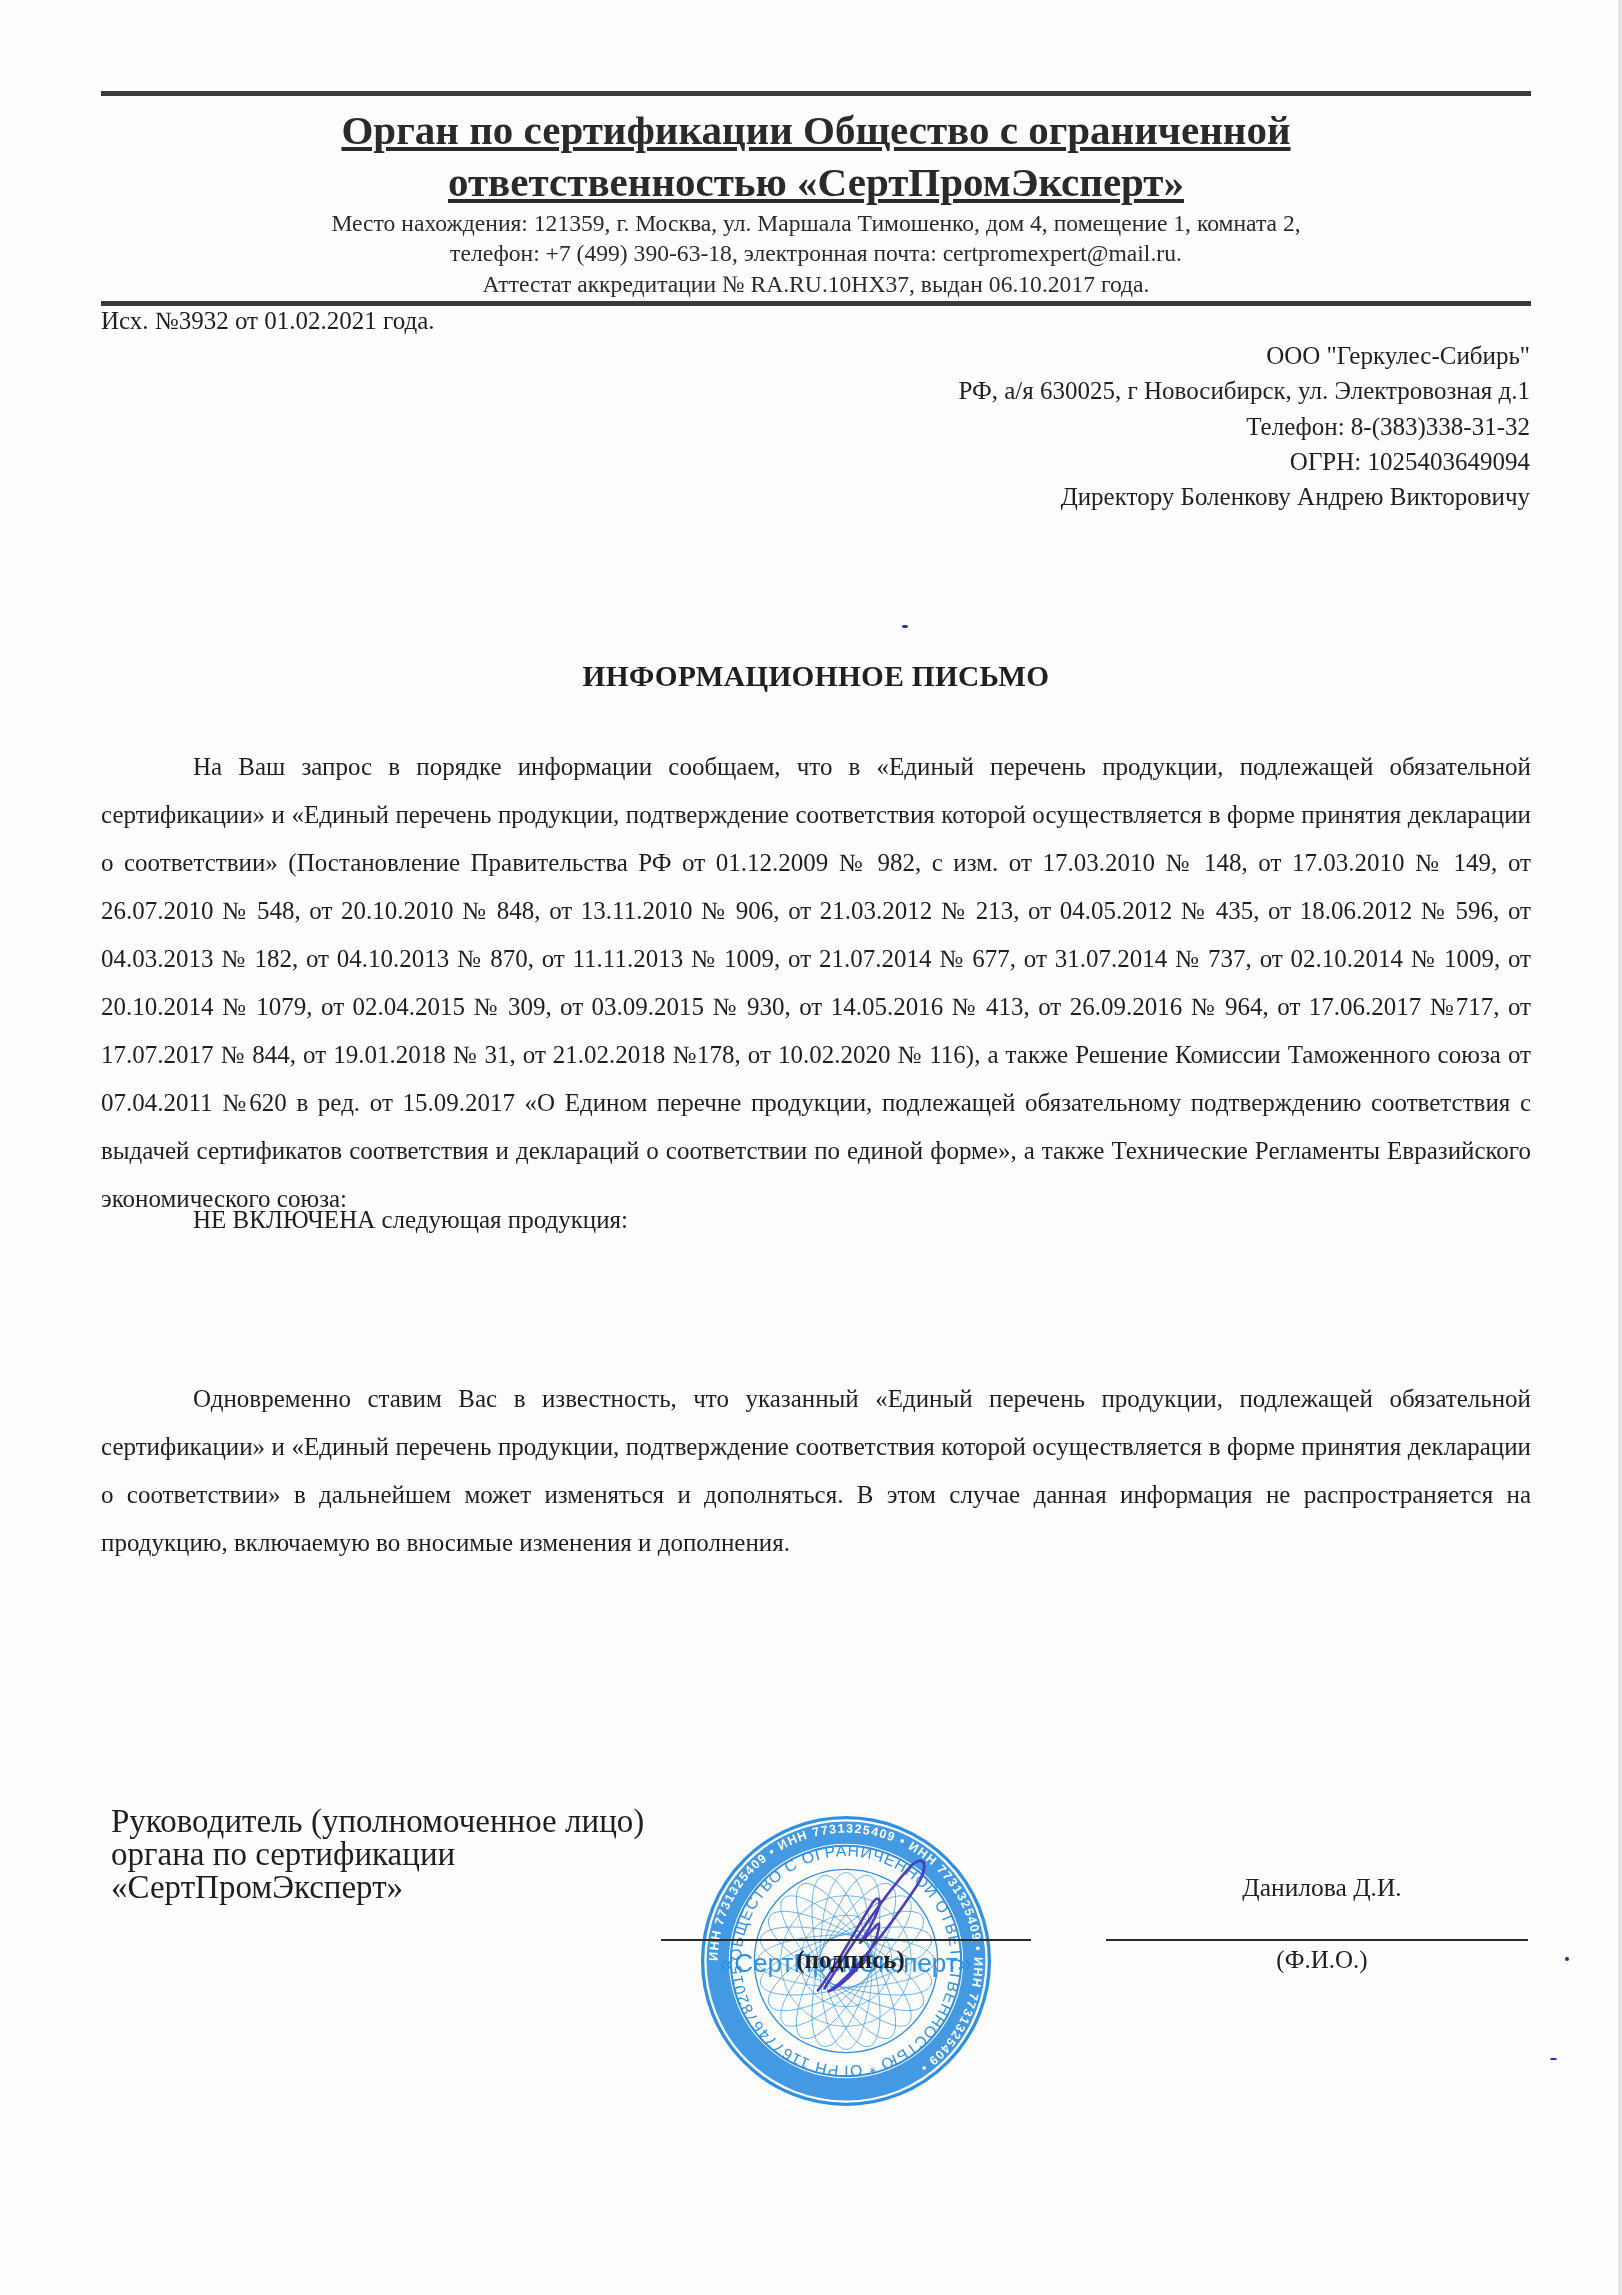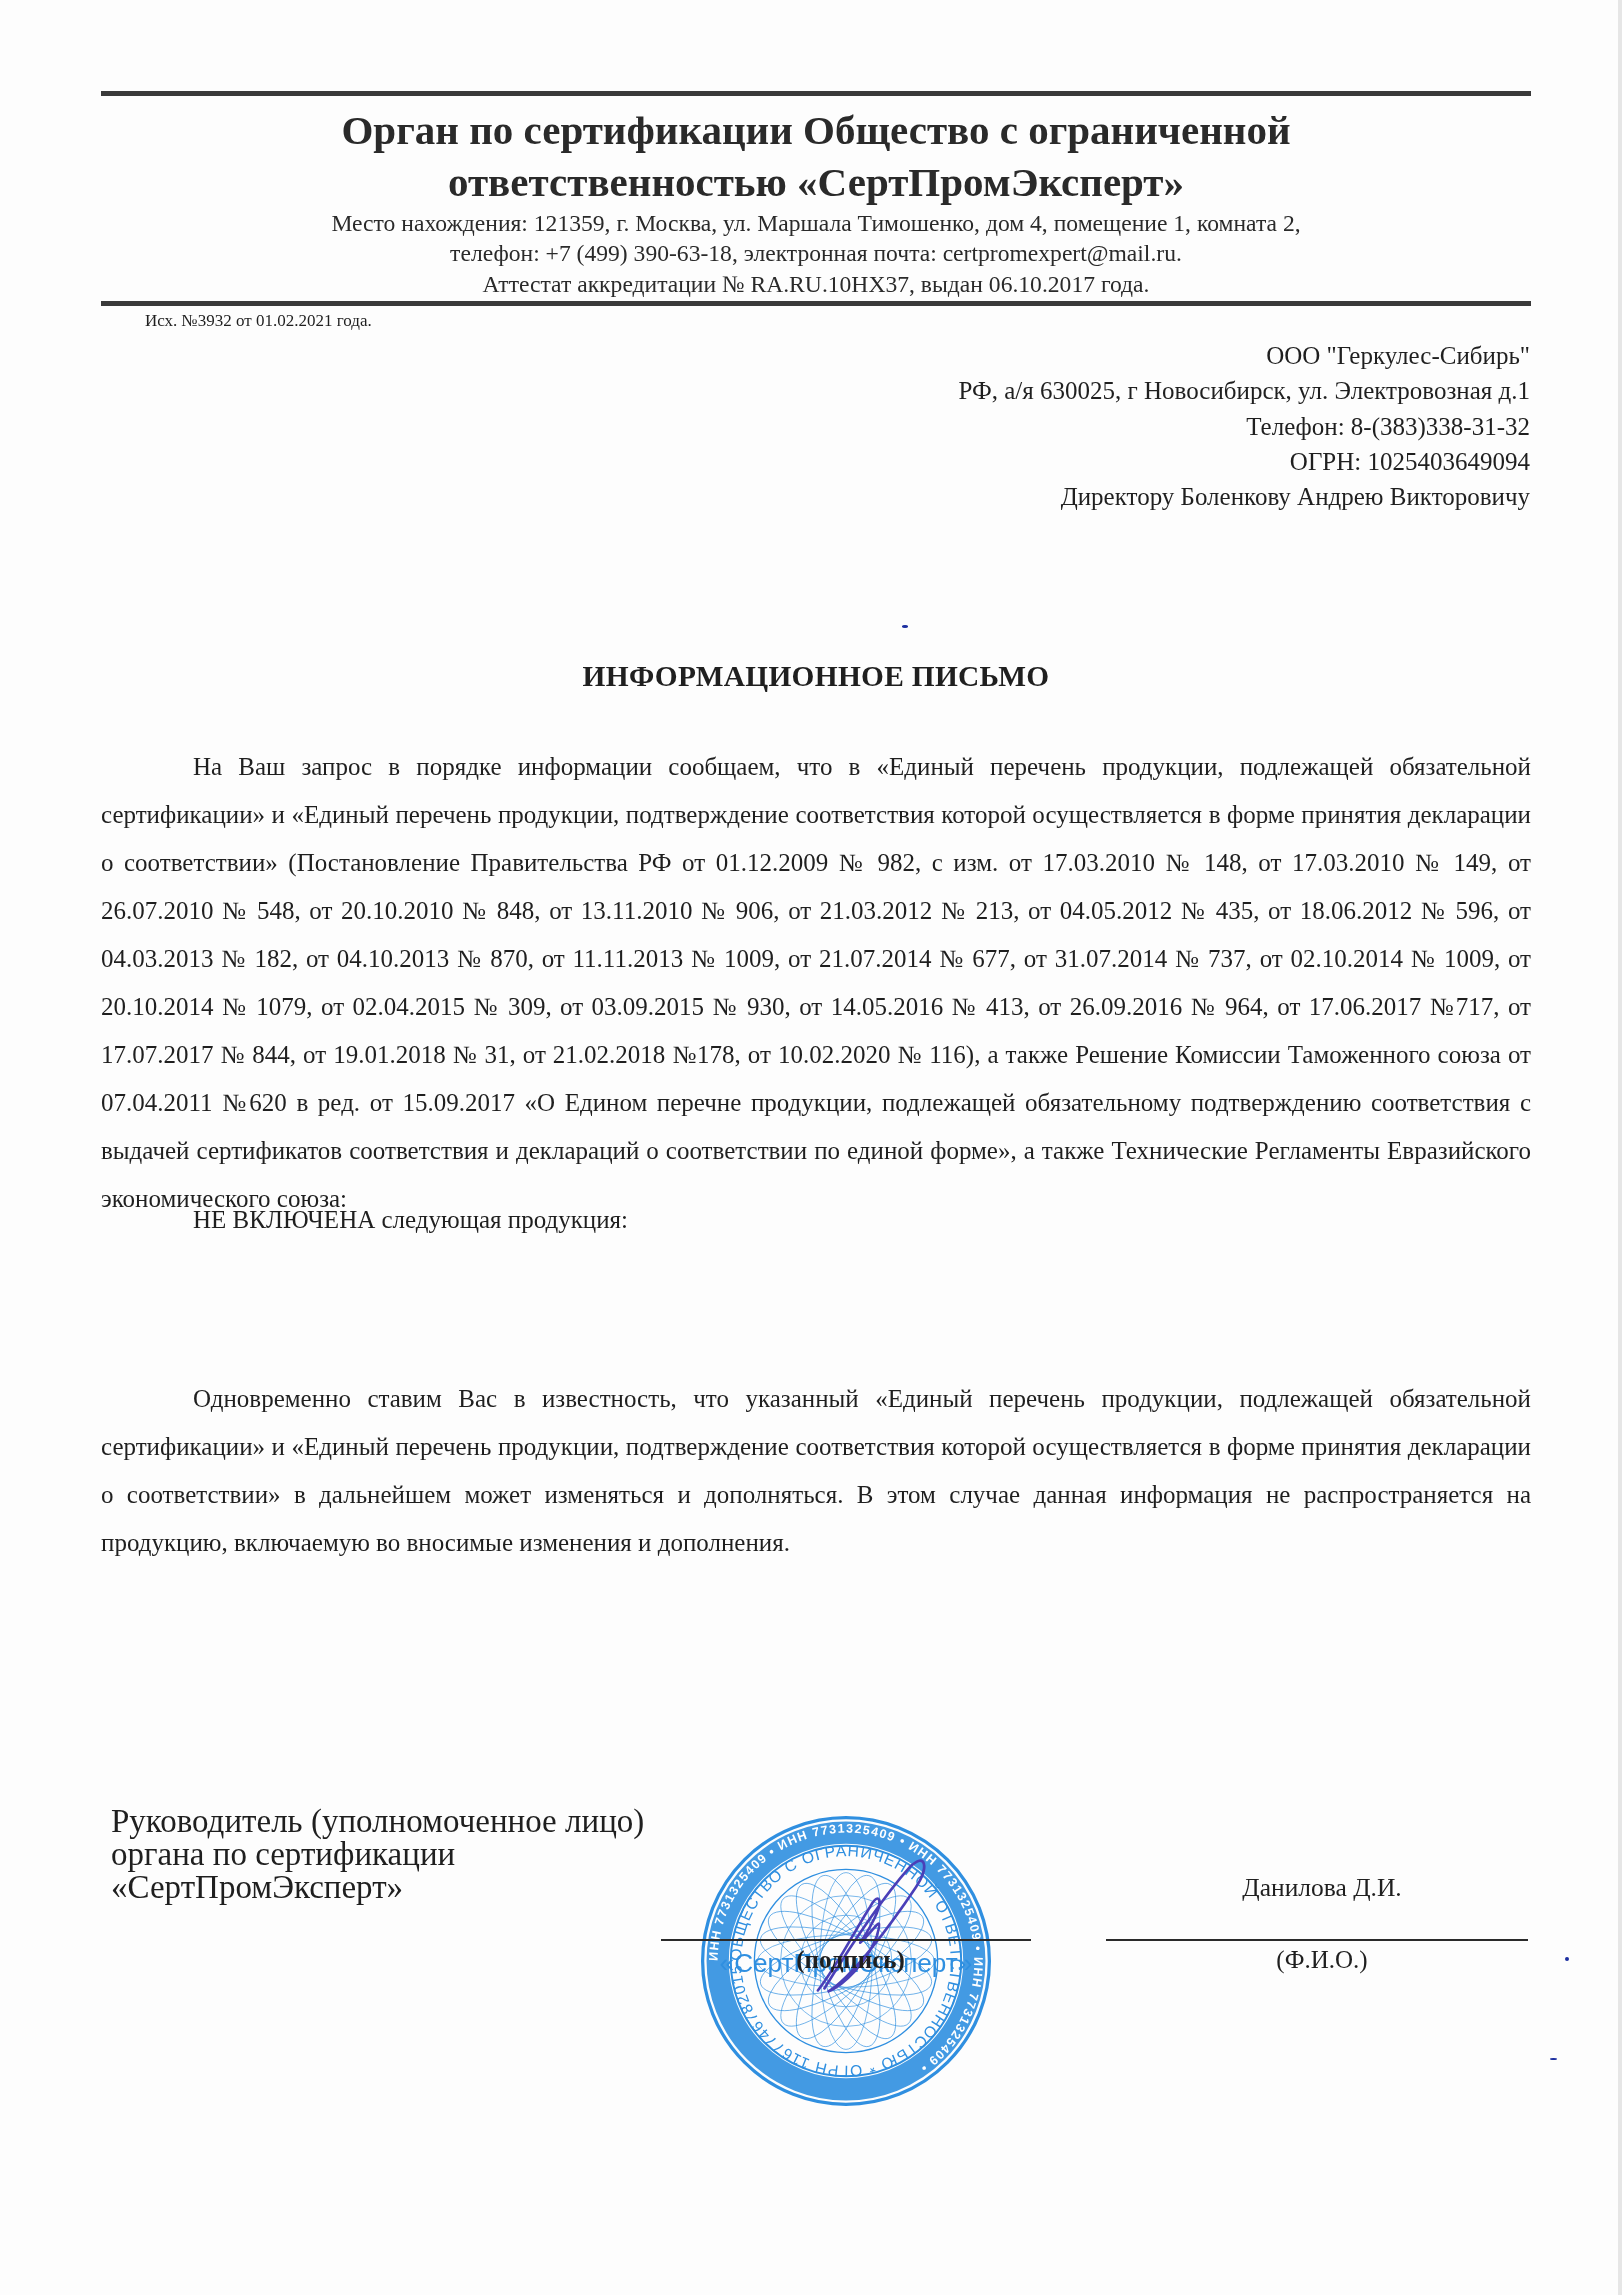--- a/index.html
+++ b/index.html
@@ -6,23 +6,23 @@
   body {
     width: 1623px; height: 2295px; position: relative; overflow: hidden;
     background: #fdfdfd;
     font-family: "Liberation Serif", "DejaVu Serif", serif;
     color: #1f1f1f;
   }
   .page-edge { position: absolute; top: 0; right: 0; width: 5.2px; height: 2295px; background: #e6e6e6; }
   .rule { position: absolute; left: 101px; width: 1430px; height: 4.6px; background: #3a3a3a; }
   .abs { position: absolute; white-space: nowrap; }
   .center { left: 101px; width: 1430px; text-align: center; }
-  .org-title { font-weight: bold; font-size: 41px; line-height: 50px; color: #2a2a2a; }
+  .org-title { font-weight: bold; font-size: 41px; line-height: 50px; color: #2a2a2a; text-decoration: underline; }
   .org-line { font-size: 23.6px; line-height: 29px; color: #2a2a2a; }
-  .ref { left: 101px; font-size: 17px; line-height: 30px; margin-left: 44px; }
+  .ref { left: 101px; font-size: 25px; line-height: 30px; }
   .recip { right: 93px; text-align: right; font-size: 25px; line-height: 34px; }
   .doc-title { font-weight: bold; font-size: 29.4px; line-height: 37px; letter-spacing: 0.3px; }
   .body-text {
     position: absolute; left: 101px; width: 1430px;
     font-size: 25px; line-height: 48px; text-align: justify;
     text-align-last: left;
   }
   .indent { text-indent: 92px; }
   .para { margin: 0; }
   .sig-block { position: absolute; font-size: 33px; line-height: 33px; }

